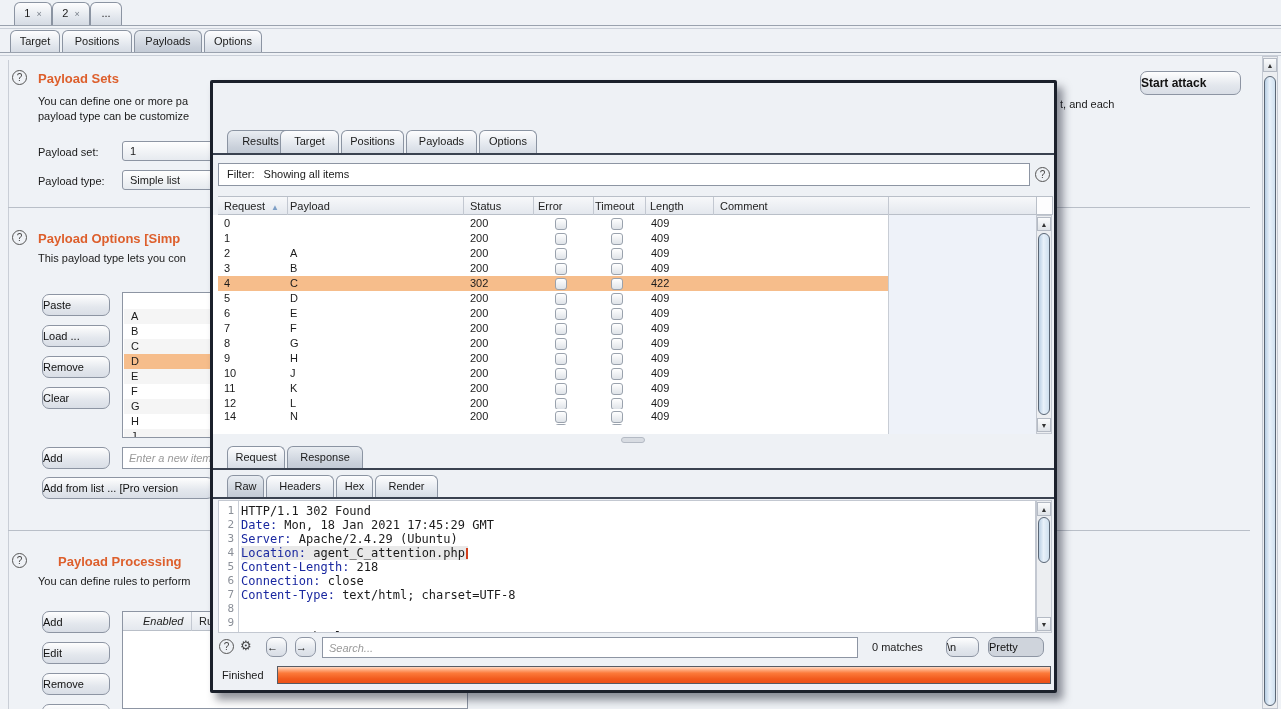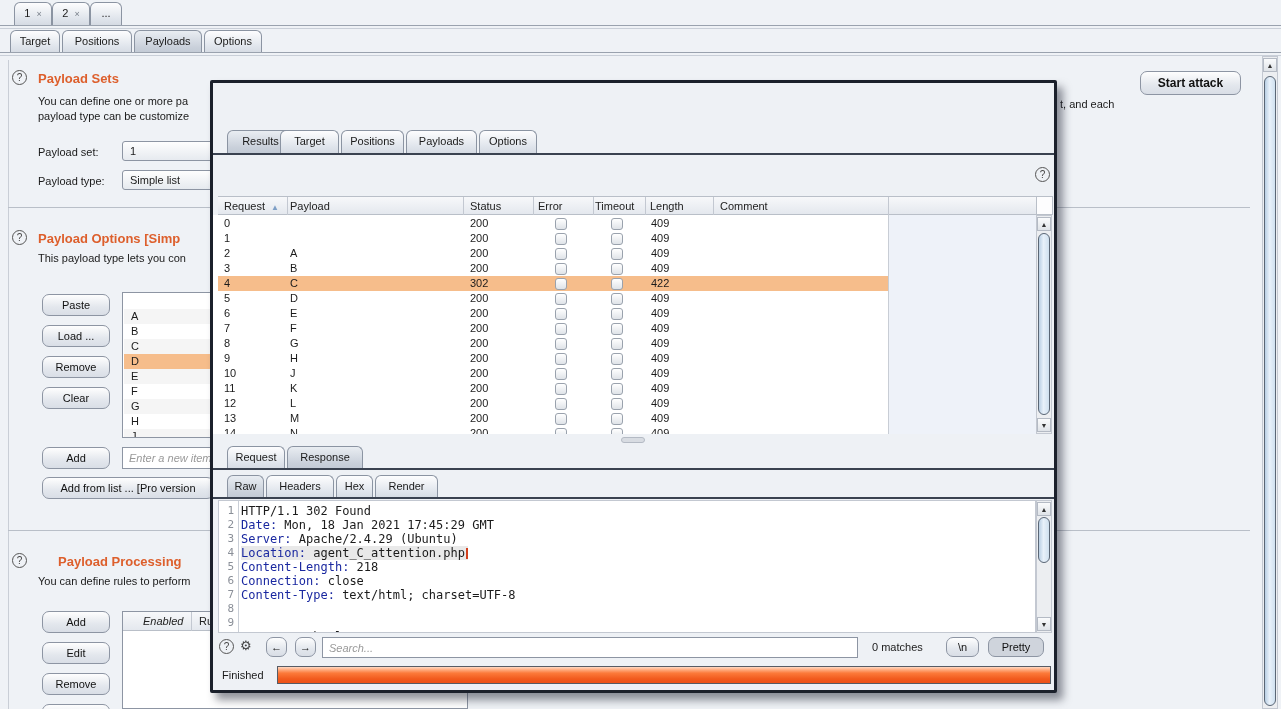--- a/index.html
+++ b/index.html
@@ -8,21 +8,21 @@
   .abs { position:absolute; }
   .hline { position:absolute; height:1px; background:#9aa2ae; }
   .hline2 { position:absolute; height:1px; background:#c9cfd8; }
   
   .tab { position:absolute; height:23px; line-height:21px; text-align:center; font-size:11px;
          border:1px solid #8b94a2; border-bottom:none; border-radius:6px 6px 0 0;
          background:linear-gradient(#fdfdfe,#e0e5ec 70%,#d5dbe3); cursor:default; }
   .tab.sel { background:linear-gradient(#e9edf2,#c9d0da 75%,#c2cad5); }
   .tab .x { color:#7a818c; font-size:9px; margin-left:6px; }
   
-  .btn { position:absolute; height:22px; line-height:20px; text-align:center; font-size:11px;
+  .btn { position:absolute; height:22px; line-height:20px; font-size:11px;
          border:1px solid #8d95a3; border-radius:7px;
          background:linear-gradient(#fefefe,#e3e7ed 60%,#d9dee6); color:#111; }
   .btn.pressed { background:#cfd4dc; }
   .btn.bold { font-weight:bold; font-size:12px; }
   .circle-q { position:absolute; width:15px; height:15px; border:1px solid #555; border-radius:50%;
               font-size:10px; line-height:14px; text-align:center; color:#444; background:transparent; }
   .heading { position:absolute; font-size:13px; font-weight:bold; color:#dd5f2c; }
   .desc { position:absolute; font-size:11px; color:#1a1a1a; white-space:nowrap; }
   .label { position:absolute; font-size:11px; color:#1a1a1a; }
   .combo { position:absolute; height:20px; border:1px solid #8d95a3; border-radius:3px;
@@ -153,20 +153,24 @@
 <div id="dialog">
   <div id="dialog-tabs">
       <div class="tab sel" style="left:14px; top:47px; width:67px;">Results</div>
       <div class="tab" style="left:67px; top:47px; width:59px;">Target</div>
       <div class="tab" style="left:128px; top:47px; width:63px;">Positions</div>
       <div class="tab" style="left:193px; top:47px; width:71px;">Payloads</div>
       <div class="tab" style="left:266px; top:47px; width:58px;">Options</div>
     </div>
   <div class="navyline" style="left:0; top:70px; width:841px;"></div>
 
+  <div class="abs" style="left:5px; top:80px; width:812px; height:23px; background:#fff; border:1px solid #8d95a3; font-size:11px; line-height:21px;">
+    <span style="margin-left:8px;">Filter:</span>
+    <span style="margin-left:6px;">Showing all items</span>
+  </div>
   <div class="circle-q" style="left:822px; top:84px;">?</div>
 
   <div class="abs" style="left:5px; top:113px; width:818px; height:19px; background:linear-gradient(#f7f8fa,#e4e8ee); border:1px solid #b9bfc8; border-left:none; border-right:none;" id="results-header">
       <div class="thead-cell" style="left:6px;">Request<span style="color: rgb(126, 159, 198); font-size: 8px; margin-left: 6px;">▲</span></div>
       <div class="thead-cell" style="left:72px;">Payload</div>
       <div class="thead-cell" style="left:252px;">Status</div>
       <div class="thead-cell" style="left:320px;">Error</div>
       <div class="thead-cell" style="left:377px;">Timeout</div>
       <div class="thead-cell" style="left:432px;">Length</div>
       <div class="thead-cell" style="left:502px;">Comment</div>
@@ -300,21 +304,21 @@
       </div>
       <div class="row" style="top:196px;">
         <div class="cell" style="left:6px;">13</div>
         <div class="cell" style="left:72px;">M</div>
         <div class="cell" style="left:252px;">200</div>
         <div class="cell" style="left:433px;">409</div>
         <div class="cell" style="left:502px;"></div>
         <div class="cbx" style="left:337px;"></div>
         <div class="cbx" style="left:393px;"></div>
       </div>
-      <div class="row" style="top:211px;text-align:center;">
+      <div class="row" style="top:194px;text-align:center;">
         <div class="cell" style="left:6px;">14</div>
         <div class="cell" style="left:72px;">N</div>
         <div class="cell" style="left:252px;">200</div>
         <div class="cell" style="left:433px;">409</div>
         <div class="cell" style="left:502px;"></div>
         <div class="cbx" style="left:337px;"></div>
         <div class="cbx" style="left:393px;"></div>
       </div>
     </div>
 

